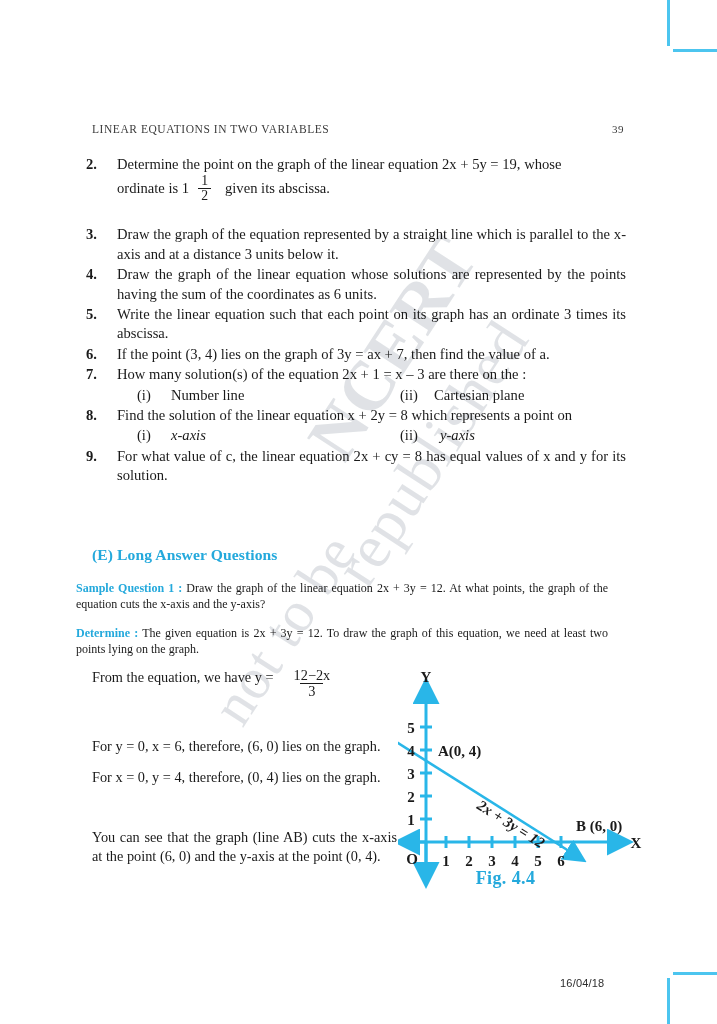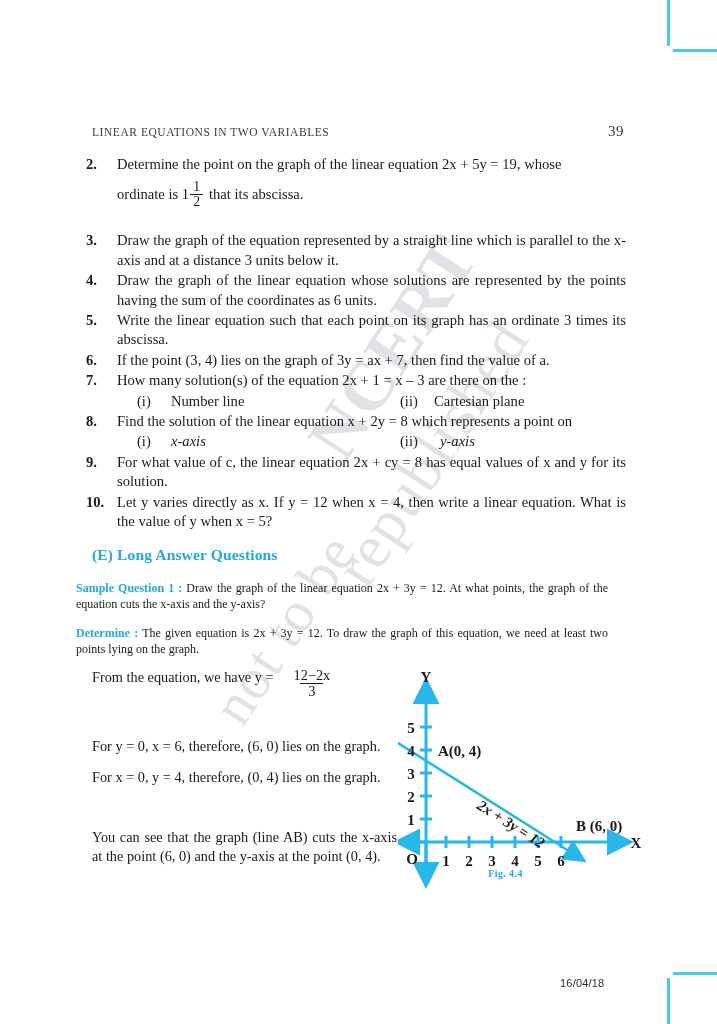--- a/index.html
+++ b/index.html
@@ -78,21 +78,21 @@
     position: absolute;
     left: 92px; top: 123px;
     width: 532px;
     display: flex;
     justify-content: space-between;
     align-items: baseline;
     font-size: 11.5px;
     letter-spacing: 0.55px;
     color: #3b3b3b;
   }
-  .runhead .pageno { font-size: 15px; }
+  .runhead .pageno { font-size: 11px; }
 
   
   .qlist {
     position: absolute;
     left: 86px; top: 155px;
     width: 540px;
     font-size: 14.6px;
     line-height: 1.33;
   }
   .qrow {
@@ -182,21 +182,21 @@
     width: 250px; height: 235px;
   }
   .figure svg { display: block; }
   .figcap {
     position: absolute;
     left: 398px; top: 868px;
     width: 215px;
     text-align: center;
     color: #24a9dc;
     font-weight: bold;
-    font-size: 10px;
+    font-size: 18px;
     letter-spacing: 0.4px;
   }
 
   
   .datestamp {
     position: absolute;
     left: 560px; top: 977px;
     font-family: "Liberation Sans", sans-serif;
     font-size: 11px;
     color: #2d2d2d;
@@ -225,27 +225,27 @@
       <span>LINEAR EQUATIONS IN TWO VARIABLES</span>
       <span class="pageno">39</span>
     </div>
 
     <div class="qlist">
 
       <div class="qrow">
         <div class="qnum">2.</div>
         <div class="qbody">
           <div class="jfull">Determine the point on the graph of the linear equation 2x + 5y = 19, whose</div>
-          <div style="margin-top:6px; display:flex; align-items:center;">
+          <div style="display:flex; align-items:center;gap:8px;">
             <span>ordinate is 1</span>
             <span class="frac">
               <span class="num">1</span>
               <span class="den">2</span>
             </span>
-            <span style="margin-left:5px;">that its abscissa.</span>
+            <span style="margin-left:5px;">given its abscissa.</span>
           </div>
         </div>
       </div>
 
       <div class="qrow" style="margin-top:22px;">
         <div class="qnum">3.</div>
         <div class="qbody jfull">Draw the graph of the equation represented by a straight line which is parallel to the x-axis and at a distance 3 units below it.</div>
       </div>
 
       <div class="qrow">
@@ -295,24 +295,20 @@
             </div>
           </div>
         </div>
       </div>
 
       <div class="qrow">
         <div class="qnum">9.</div>
         <div class="qbody jfull">For what value of c, the linear equation 2x + cy = 8 has equal values of x and y for its solution.</div>
       </div>
 
-      <div class="qrow">
-        <div class="qnum">10.</div>
-        <div class="qbody jfull">Let y varies directly as x. If y = 12 when x = 4, then write a linear equation. What is the value of y when x = 5?</div>
-      </div>
 
     </div>
 
     <div class="sect-head">(E) Long Answer Questions</div>
 
     <div class="para sq">
       <span class="blue">Sample Question 1 :</span>
       <span>Draw the graph of the linear equation 2x + 3y = 12. At what points, the graph of the equation cuts the x-axis and the  y-axis?</span>
     </div>
 

